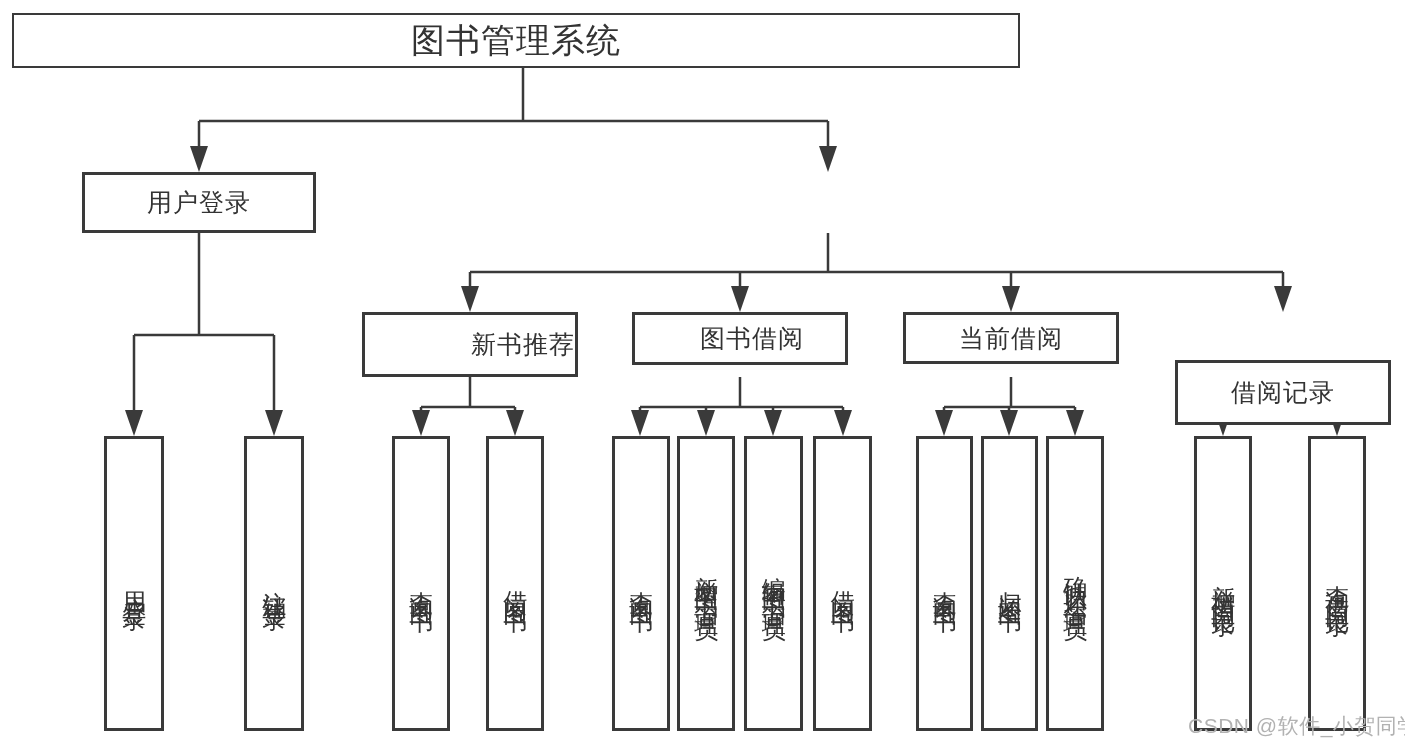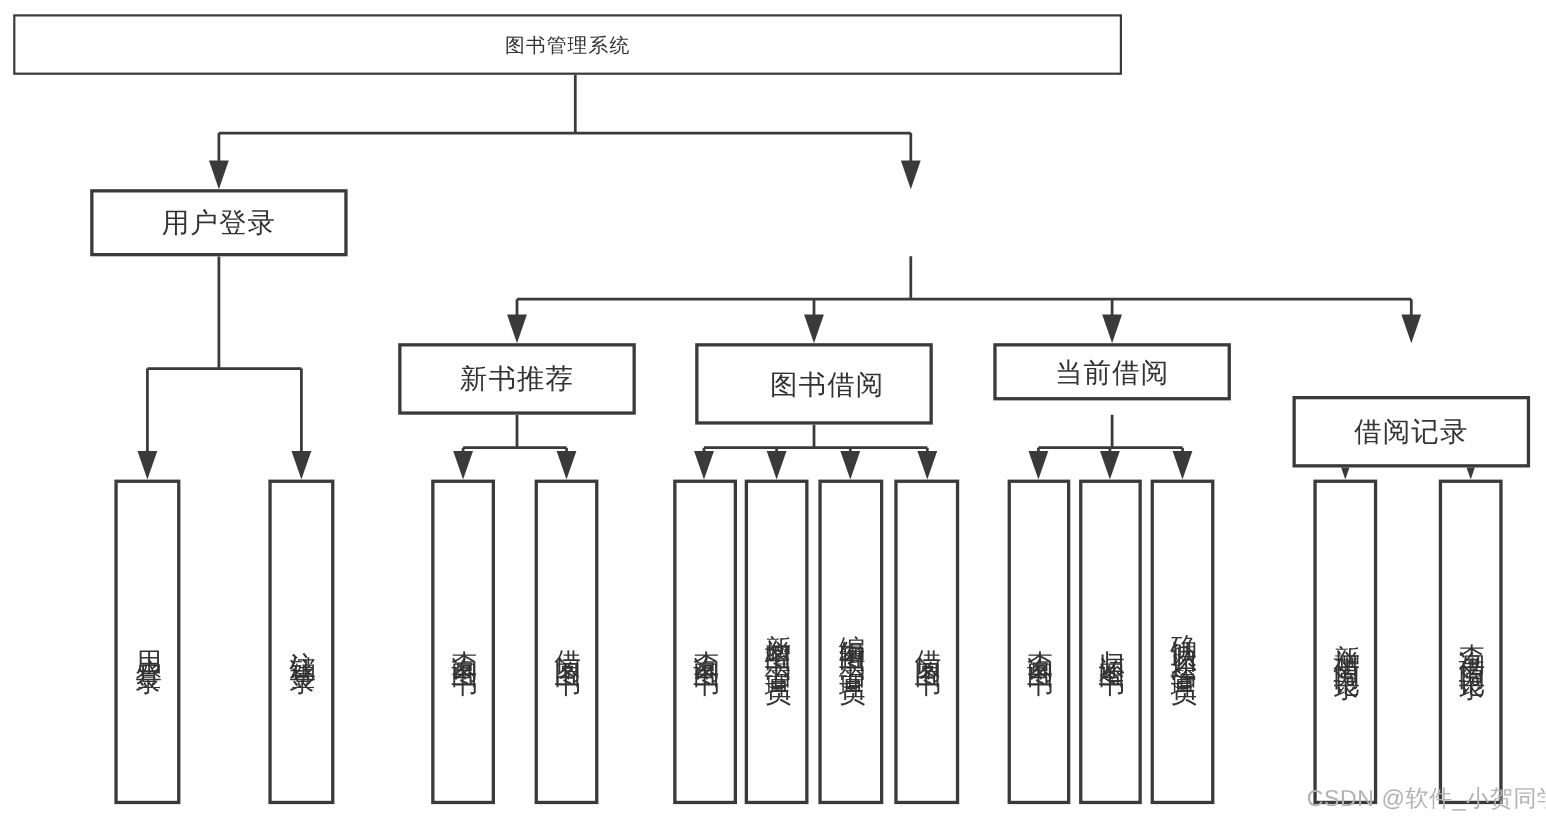--- a/index.html
+++ b/index.html
@@ -29,21 +29,21 @@
     background: #ffffff;
     border: 3px solid #3a3a3a;
     display: flex;
     align-items: center;
     justify-content: center;
     text-align: center;
     z-index: 2;
   }
   .lvl1 {
     border-width: 2px;
-    font-size: 18px;
+    font-size: 34px;
     letter-spacing: 1px;
   }
   .hbox {
     font-size: 25px;
     letter-spacing: 1px;
   }
   .tall {
     writing-mode: vertical-rl;
     text-orientation: mixed;
     font-size: 24px;
@@ -109,24 +109,24 @@
   </svg>
 
   <div class="box lvl1" style="left:12px; top:13px; width:1008px; height:55px;">
     <span class="label">图书管理系统</span>
   </div>
 
   <div class="box hbox" style="left:82px; top:172px; width:234px; height:61px;">
     <span class="label">用户登录</span>
   </div>
 
-  <div class="box hbox" style="left:362px; top:312px; width:216px; height:65px;">
+  <div class="box hbox" style="left:362px; top:312px; width:216px; height:65px;justify-content:flex-end;">
     <span class="label">新书推荐</span>
   </div>
-  <div class="box hbox" style="left:632px; top:312px; width:216px; height:74px;padding-left:24px;">
+  <div class="box hbox" style="left:632px; top:312px; width:216px; height:53px;padding-left:24px;">
     <span class="label">图书借阅</span>
   </div>
   <div class="box hbox" style="left:903px; top:312px; width:216px; height:52px;">
     <span class="label">当前借阅</span>
   </div>
   <div class="box hbox" style="left:1175px; top:312px; width:216px; height:65px;margin-top:48px;">
     <span class="label">借阅记录</span>
   </div>
 
   <div class="box tall" style="left:104px; top:436px; width:60px; height:295px;">

